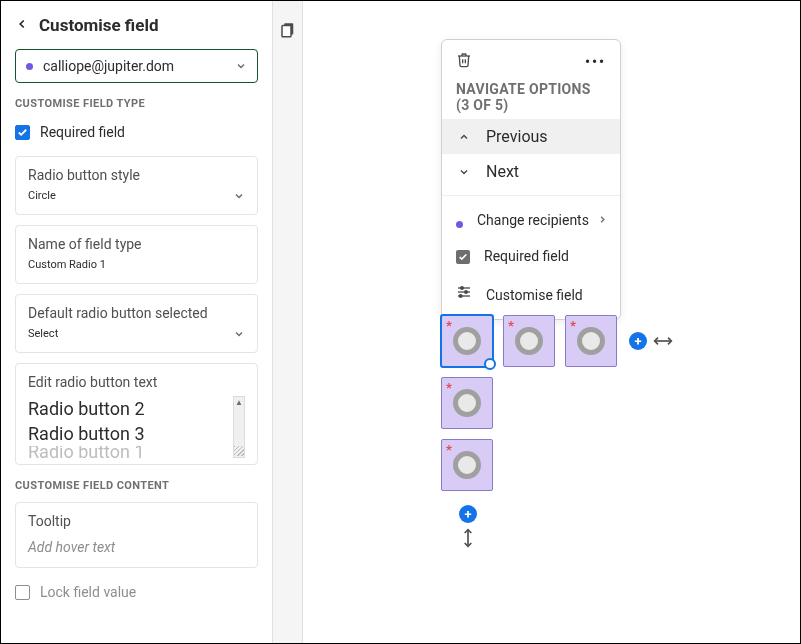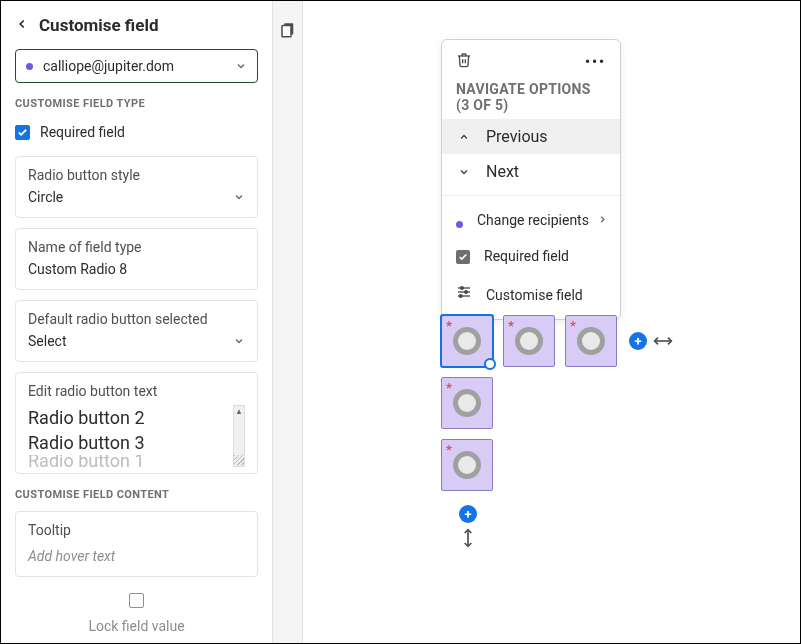--- a/index.html
+++ b/index.html
@@ -92,21 +92,21 @@
     font-size: 14px;
     color: #505050;
     margin-bottom: 6px;
   }
   .card-value-row {
     display: flex;
     align-items: center;
     justify-content: space-between;
   }
   .card-value {
-    font-size: 14px;
+    font-size: 11px;
     color: #2c2c2c;
   }
 
   .listbox {
     position: relative;
     margin-top: 4px;
     border: none;
     padding-right: 14px;
   }
   .listbox .opt {
@@ -336,21 +336,21 @@
         <span class="chev">
           <svg width="12" height="12" viewBox="0 0 24 24" fill="none" stroke="currentColor" stroke-width="3">
               <polyline points="6 9 12 15 18 9"></polyline>
             </svg>
         </span>
       </div>
     </div>
 
     <div class="card">
       <div class="card-label">Name of field type</div>
-      <div class="card-value">Custom Radio 8</div>
+      <div class="card-value">Custom Radio 1</div>
     </div>
 
     <div class="card">
       <div class="card-label">Default radio button selected</div>
       <div class="card-value-row">
         <span class="card-value">Select</span>
         <span class="chev">
           <svg width="12" height="12" viewBox="0 0 24 24" fill="none" stroke="currentColor" stroke-width="3">
               <polyline points="6 9 12 15 18 9"></polyline>
             </svg>
@@ -371,21 +371,21 @@
       </div>
     </div>
 
     <div class="section-label">CUSTOMISE FIELD CONTENT</div>
 
     <div class="card">
       <div class="card-label">Tooltip</div>
       <div class="tooltip-input">Add hover text</div>
     </div>
 
-    <div class="checkbox-row" style="margin-top:12px; color:#8e8e8e;flex-direction:column;">
+    <div class="checkbox-row" style="margin-top:12px; color:#8e8e8e;">
       <span class="cbx unchecked"></span>
       <span>Lock field value</span>
     </div>
   </div>
 
   <div class="divider-col">
     <span>
       <svg width="18" height="18" viewBox="0 0 24 24" fill="#4b4b4b">
           <rect x="7" y="3" width="12" height="15" rx="1" fill="#4b4b4b"></rect>
           <rect x="4" y="6" width="12" height="15" rx="1" fill="#fff" stroke="#4b4b4b" stroke-width="2"></rect>

